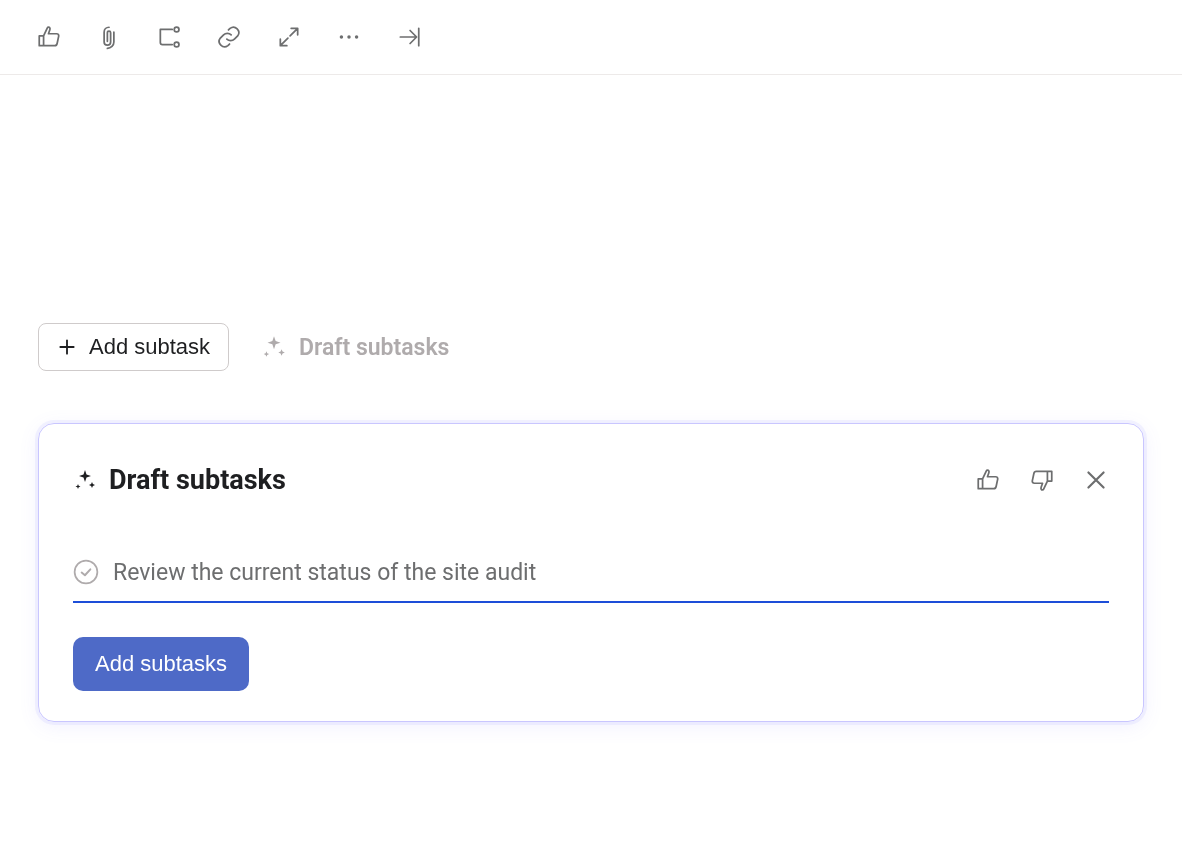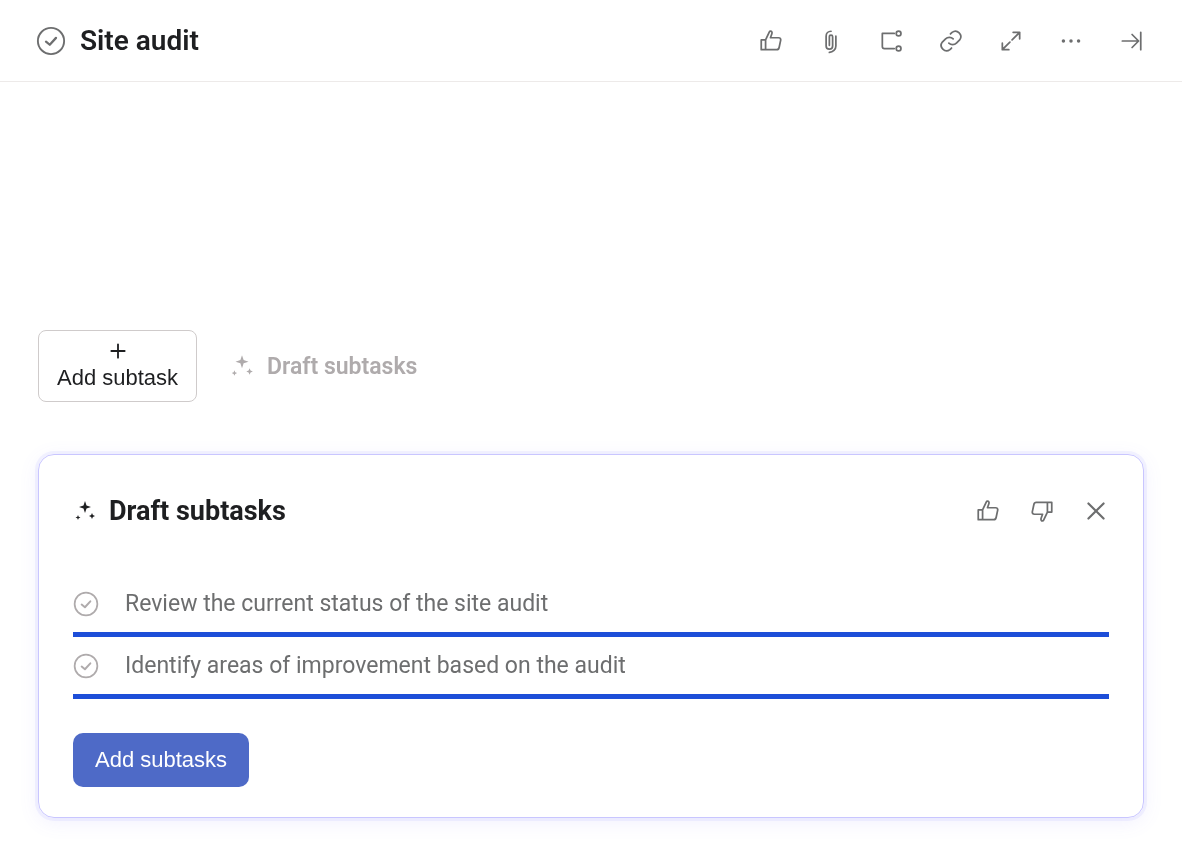--- a/index.html
+++ b/index.html
@@ -69,30 +69,29 @@
   }
   .subtask-controls {
     display: flex;
     align-items: center;
     gap: 32px;
     margin-bottom: 52px;
   }
   .add-subtask-btn {
     display: flex;
     align-items: center;
-    gap: 4px;
+    gap: 12px;
     padding: 10px 18px;
     border: 1px solid #cfcbcb;
     border-radius: 8px;
     background: #fff;
     font-size: 22px;
     font-weight: 500;
     color: #1e1f21;
     cursor: pointer;
-    flex-direction: column;
   }
   .add-subtask-btn svg {
     width: 20px; height: 20px;
     stroke: #1e1f21;
     stroke-width: 2.2;
     stroke-linecap: round;
   }
   .draft-link {
     display: flex;
     align-items: center;
@@ -149,24 +148,23 @@
     fill: none;
     stroke-linecap: round;
     stroke-linejoin: round;
     cursor: pointer;
   }
   .close-icon {
     stroke-width: 2;
   }
   .subtask-row {
     display: flex;
-    align-items: center;
-    gap: 26px;
+    gap: 14px;
     padding: 15px 0;
-    border-bottom: 5px solid #1d4ed8;
+    border-bottom: 2px solid #1d4ed8;
   }
   .check-circle-sm {
     width: 26px;
     height: 26px;
     flex: none;
   }
   .check-circle-sm circle {
     stroke: #afabac;
     stroke-width: 1.6;
     fill: none;
@@ -195,27 +193,20 @@
     padding: 14px 22px;
     font-size: 22px;
     font-weight: 500;
     cursor: pointer;
   }
 </style>
 </head>
 <body>
 
 <div class="header">
-  <div class="header-left">
-    <svg class="check-circle-lg" viewBox="0 0 24 24">
-      <circle cx="12" cy="12" r="10.5"></circle>
-      <path d="M8 12.5 L11 15 L16 9.5"></path>
-    </svg>
-    <div class="task-title">Site audit</div>
-  </div>
   <div class="header-right">
     <svg class="hdr-icon" viewBox="0 0 24 24">
       <path d="M7 11v9H3v-9h4z M7 11l3.5-7.5c.4-.9 1.7-.9 2.2 0 .3.5.3 1.2.1 1.8L11.5 9H19c1.1 0 2 .9 2 2l-1.5 7c-.2 1-1.1 2-2.2 2H7"></path>
     </svg>
     <svg class="hdr-icon" viewBox="0 0 24 24">
       <path d="M12 3c-2.5 0-4.5 2-4.5 4.5v9c0 1.7 1.3 3 3 3s3-1.3 3-3V8c0-.8-.7-1.5-1.5-1.5S10.5 7.2 10.5 8v8 M16.5 7.5v9c0 3.3-2.7 6-6 6"></path>
     </svg>
     <svg class="hdr-icon" viewBox="0 0 24 24">
       <path d="M4 5h11 M4 5v12c0 1 1 2 2 2h9"></path>
       <circle cx="19" cy="5" r="2.2" fill="none"></circle>
@@ -277,27 +268,20 @@
     </div>
 
     <div id="subtask-list">
         <div class="subtask-row">
           <svg viewBox="0 0 24 24" class="check-circle-sm">
             <circle cx="12" cy="12" r="10.5"></circle>
             <path d="M8 12.5 L11 15 L16 9.5"></path>
           </svg>
           <div class="subtask-text">Review the current status of the site audit</div>
         </div>
-        <div class="subtask-row">
-          <svg viewBox="0 0 24 24" class="check-circle-sm">
-            <circle cx="12" cy="12" r="10.5"></circle>
-            <path d="M8 12.5 L11 15 L16 9.5"></path>
-          </svg>
-          <div class="subtask-text">Identify areas of improvement based on the audit</div>
-        </div>
       </div>
 
     <div class="panel-footer">
       <button class="add-subtasks-primary">Add subtasks</button>
     </div>
   </div>
 
 </div>
 
 </body></html>

